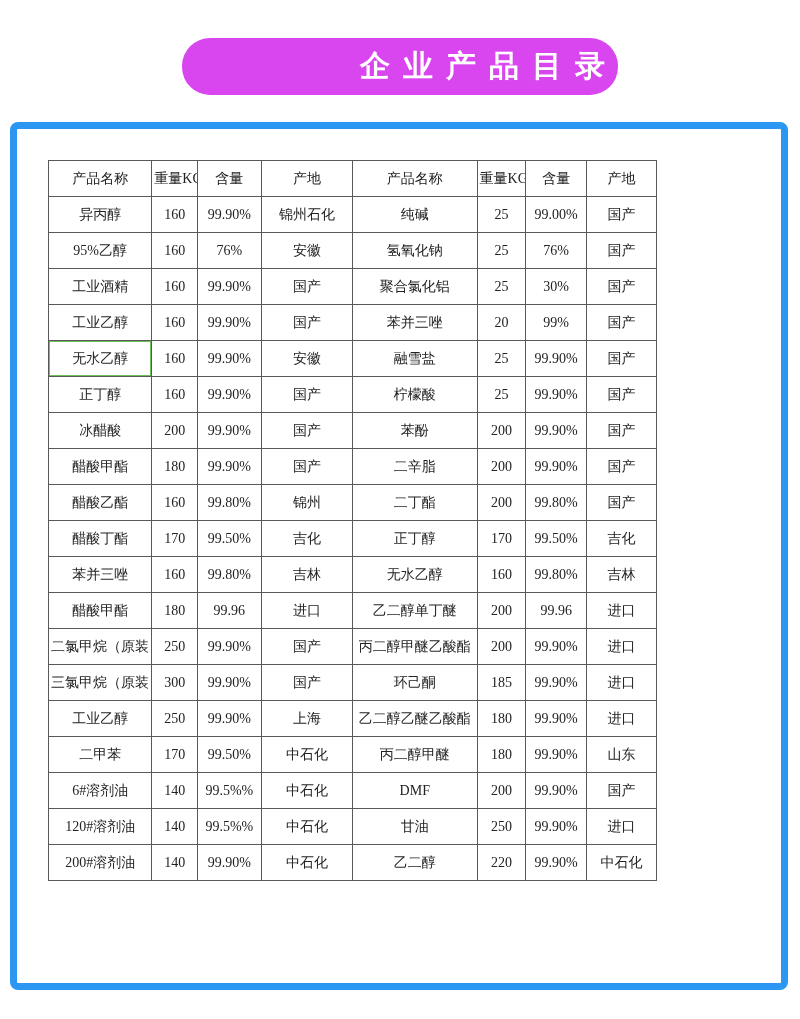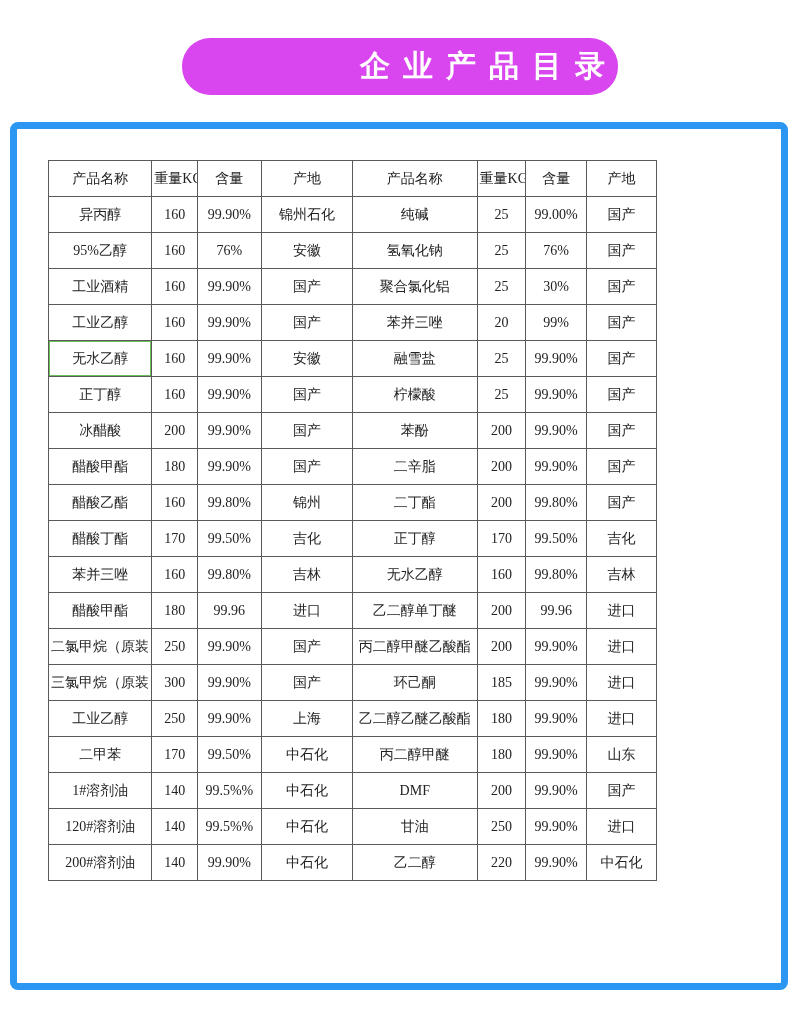--- a/index.html
+++ b/index.html
@@ -256,21 +256,21 @@
         <td>二甲苯</td>
         <td>170</td>
         <td>99.50%</td>
         <td>中石化</td>
         <td>丙二醇甲醚</td>
         <td>180</td>
         <td>99.90%</td>
         <td>山东</td>
       </tr>
       <tr>
-        <td>1#溶剂油</td>
+        <td>6#溶剂油</td>
         <td>140</td>
         <td>99.5%%</td>
         <td>中石化</td>
         <td>DMF</td>
         <td>200</td>
         <td>99.90%</td>
         <td>国产</td>
       </tr>
       <tr>
         <td>120#溶剂油</td>

